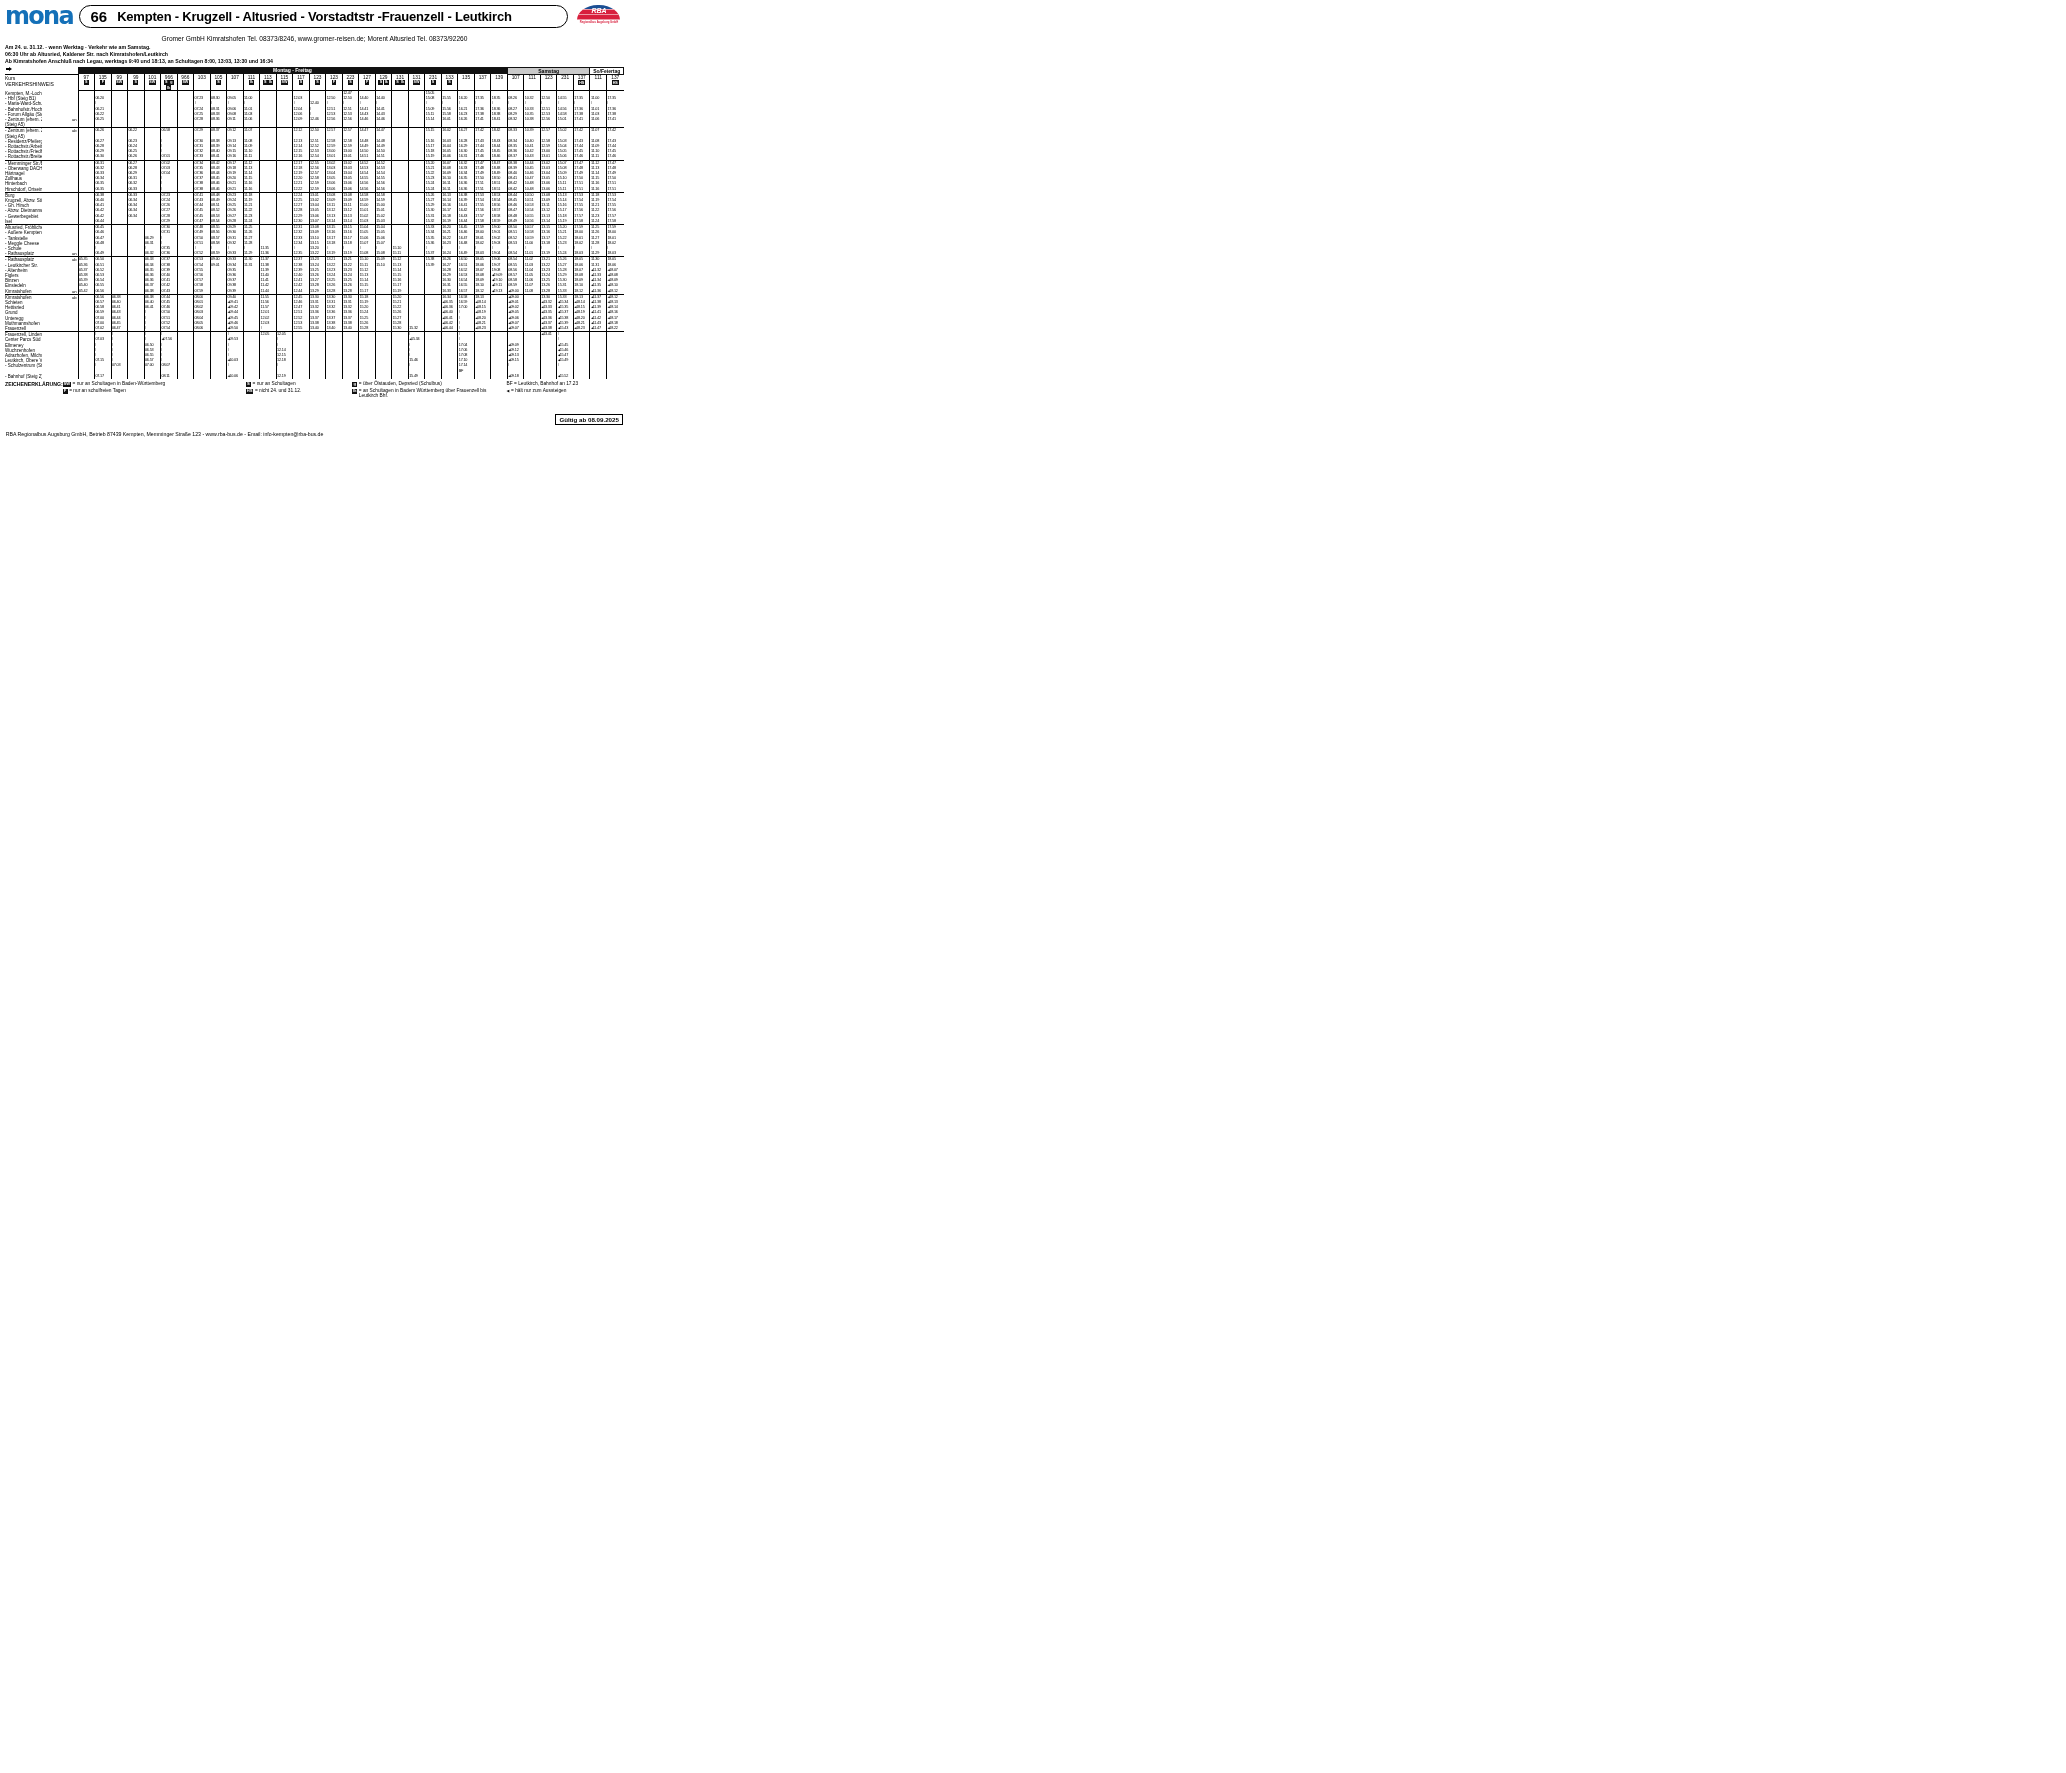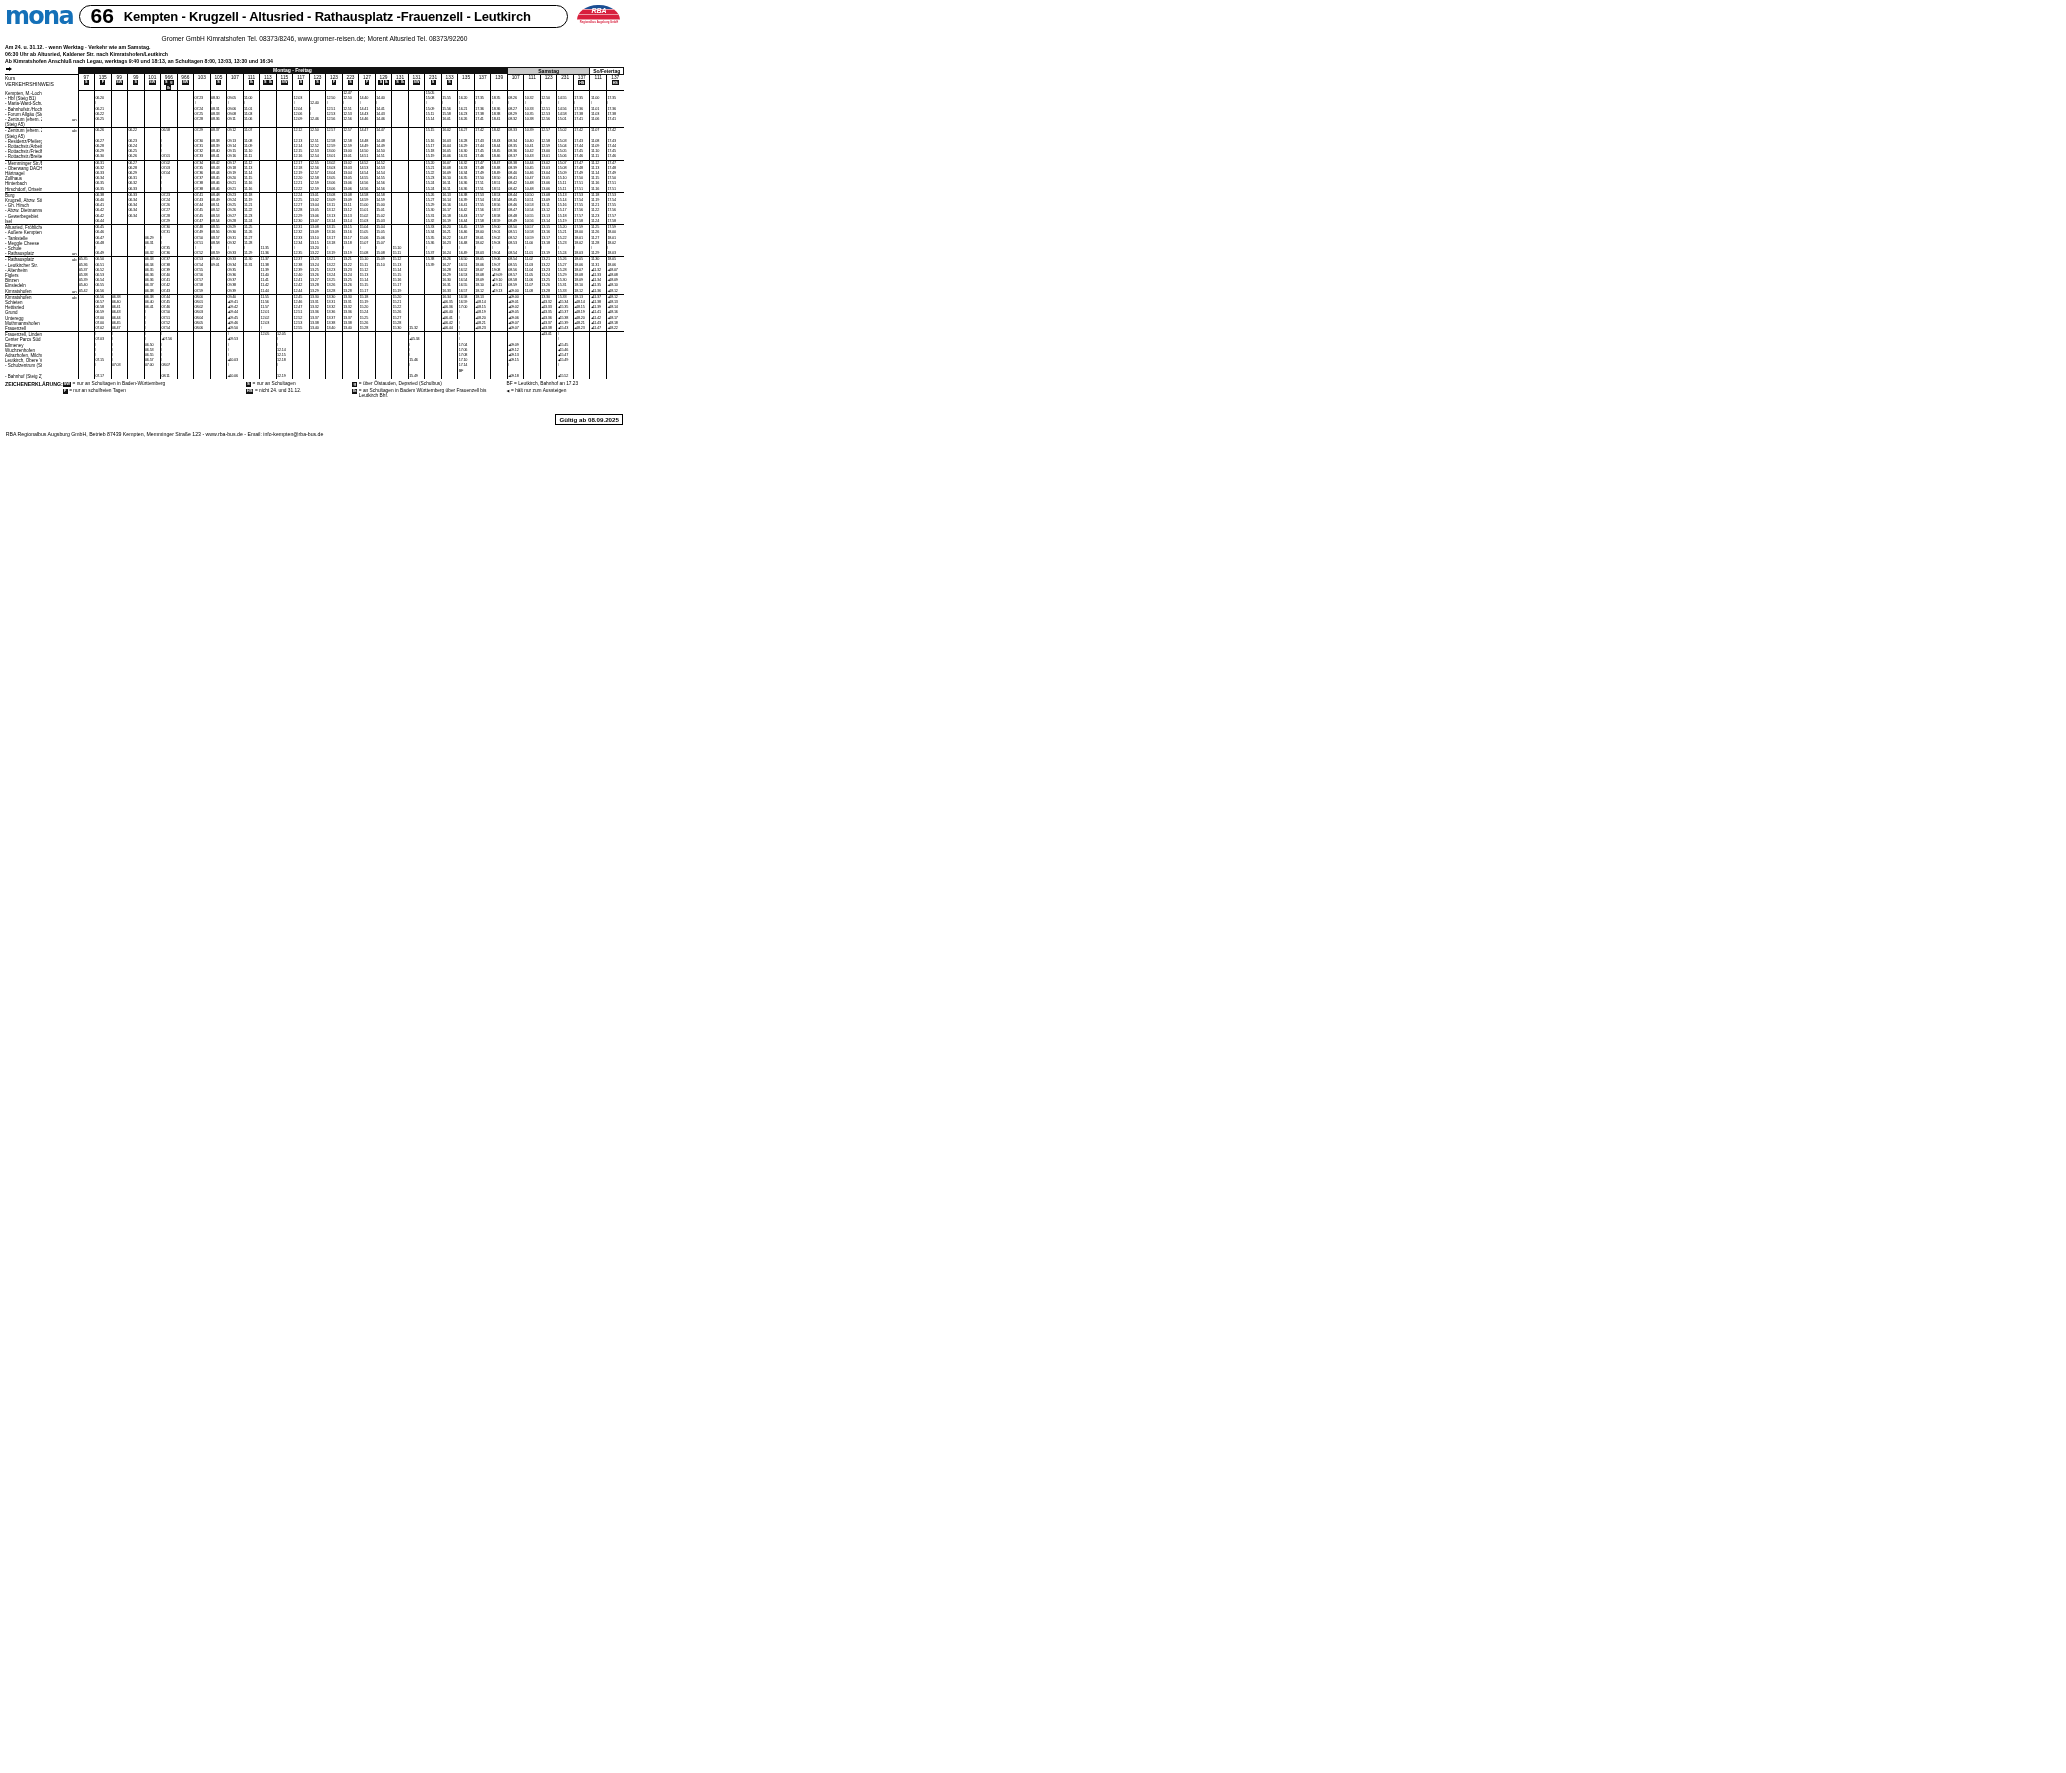--- a/index.html
+++ b/index.html
@@ -2,21 +2,21 @@
 <html style="font-size:6.6px"><head>
 <meta charset="utf-8">
 <style>
   html,body{margin:0;padding:0;background:#fff;}
   body{width:629px;height:443px;font-family:"Liberation Sans",sans-serif;color:#000;position:relative;overflow:hidden;}
   .page{padding:3px 5px 0 5px;}
   
   .hdr{display:flex;align-items:flex-start;gap:5.8px;height:31px;}
   .mona{font-weight:bold;font-size:24px;letter-spacing:-1.7px;color:#1470b8;line-height:26.4px;font-family:"DejaVu Sans",sans-serif;transform:scaleY(1.05);}
   .titlepill{flex:1;border:1.2px solid #000;border-radius:13.2px;height:21.5px;margin-top:1.7px;display:flex;align-items:center;padding:0 10.7px;gap:10px;}
-  .linenum{font-size:21px;font-weight:bold;}
+  .linenum{font-size:15px;font-weight:bold;}
   .linetitle{font-size:13px;font-weight:bold;white-space:nowrap;letter-spacing:-0.2px;}
   .rba{width:50px;height:24px;position:relative;margin-top:0.8px;}
   .rba-arc{position:absolute;left:2.5px;top:0.8px;width:43px;height:15.7px;border-radius:21.5px 21.5px 0 0/15.7px 15.7px 0 0;background:linear-gradient(#1b4f94 0 28%,#d81f3d 28% 100%);overflow:hidden;}
   .rba-arc:after{content:"";position:absolute;inset:0;background:repeating-linear-gradient(#fff0 0 1.7px,#ffffff88 1.7px 2.5px);}
   .rba-txt{position:absolute;left:0;right:0;top:3.3px;text-align:center;color:#fff;font-weight:bold;font-style:italic;font-size:7px;}
   .rba-sub{position:absolute;left:0;right:0;top:17.4px;text-align:center;color:#d81f3d;font-size:2.7px;font-weight:bold;}
   .operator{text-align:center;font-size:6.6px;margin:0.8px 0 2.5px 0;}
   .notes{font-size:5.2px;font-weight:bold;line-height:7px;}
   
   .tt{margin-top:1.7px;border-collapse:collapse;table-layout:fixed;width:619px;}
@@ -53,21 +53,21 @@
 </style>
 </head>
 <body>
 
 <div class="page">
 
   <div class="hdr">
     <div class="mona">mona</div>
     <div class="titlepill">
       <span class="linenum">66</span>
-      <span class="linetitle">Kempten - Krugzell - Altusried - Rathausplatz -Frauenzell - Leutkirch</span>
+      <span class="linetitle">Kempten - Krugzell - Altusried - Vorstadtstr -Frauenzell - Leutkirch</span>
     </div>
     <div class="rba">
       <div class="rba-arc"></div>
       <div class="rba-txt">RBA</div>
       <div class="rba-sub">Regionalbus Augsburg GmbH</div>
     </div>
   </div>
 
   <div class="operator">Gromer GmbH Kimratshofen Tel. 08373/8246, www.gromer-reisen.de; Morent Altusried Tel.  08373/92260</div>
 

